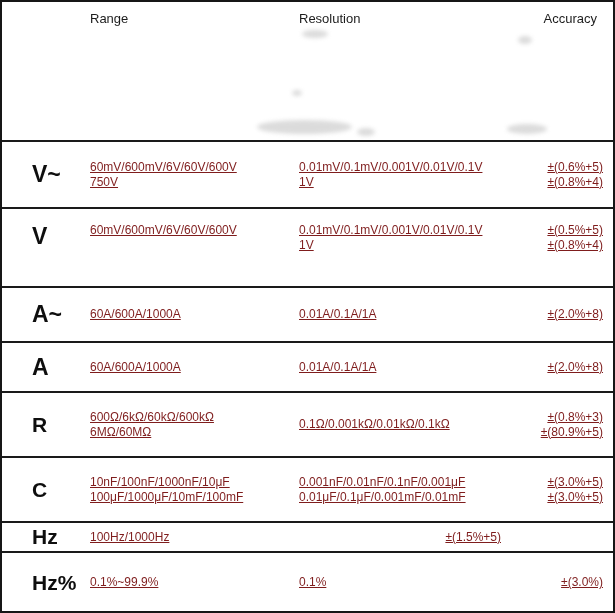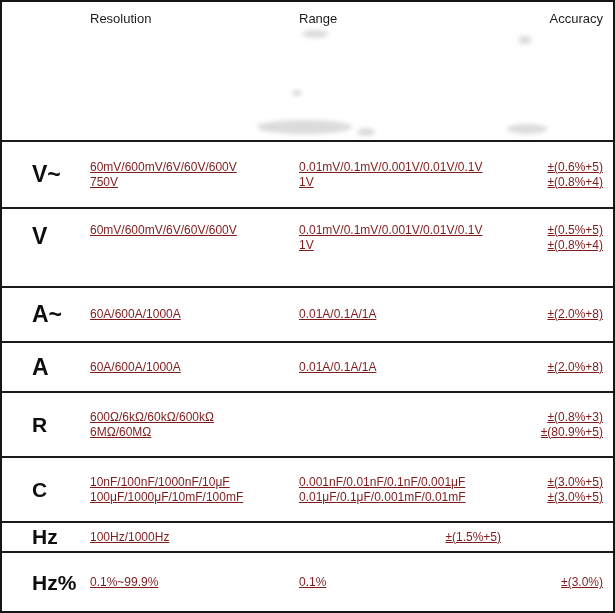--- a/index.html
+++ b/index.html
@@ -17,21 +17,21 @@
     position:relative;
     display:grid;
     grid-template-columns:88px 209px 212px 1fr;
     align-items:start;
     height:138px;
     box-sizing:border-box;
     padding-top:9px;
     font-size:13px;
     color:#1c1c1c;
   }
-  .thead .h-acc { text-align:right; padding-right:10px; }
+  .thead .h-acc { text-align:right; padding-right:16px; }
   .row {
     display:grid;
     grid-template-columns:88px 209px 212px 1fr;
     align-items:center;
     border-top:2px solid #1a1a1a;
     box-sizing:border-box;
   }
   .row.top-pad { align-items:flex-start; padding-top:14px; }
   .sym {
     padding-left:30px;
@@ -64,22 +64,22 @@
     border-radius:50%;
   }
 </style>
 </head>
 <body>
 
 <div class="sheet">
 
   <div class="thead">
     <div></div>
+    <div>Range</div>
     <div>Resolution</div>
-    <div>Range</div>
     <div class="h-acc">Accuracy</div>
   </div>
 
   <div class="smudge" style="left:300px;top:28px;width:26px;height:8px;"></div>
   <div class="smudge" style="left:516px;top:34px;width:14px;height:8px;"></div>
   <div class="smudge" style="left:290px;top:88px;width:10px;height:6px;"></div>
   <div class="smudge" style="left:255px;top:118px;width:95px;height:14px;"></div>
   <div class="smudge" style="left:355px;top:126px;width:18px;height:8px;"></div>
   <div class="smudge" style="left:505px;top:122px;width:40px;height:10px;"></div>
 
@@ -152,20 +152,21 @@
 
   <div class="row" style="height:65px;">
     <div class="sym small">
       <span>R</span>
     </div>
     <div class="cell">
       <div>600Ω/6kΩ/60kΩ/600kΩ</div>
       <div>6MΩ/60MΩ</div>
     </div>
     <div class="cell">
+      <div>0.1Ω/0.001kΩ/0.01kΩ/0.1kΩ</div>
     </div>
     <div class="cell acc">
       <div>±(0.8%+3)</div>
       <div>±(80.9%+5)</div>
     </div>
   </div>
 
   <div class="row" style="height:65px;">
     <div class="sym small">
       <span>C</span>

